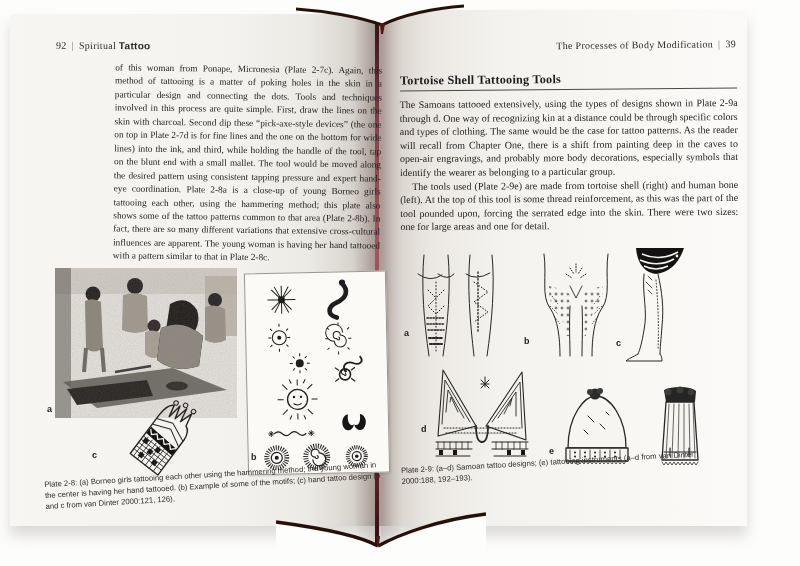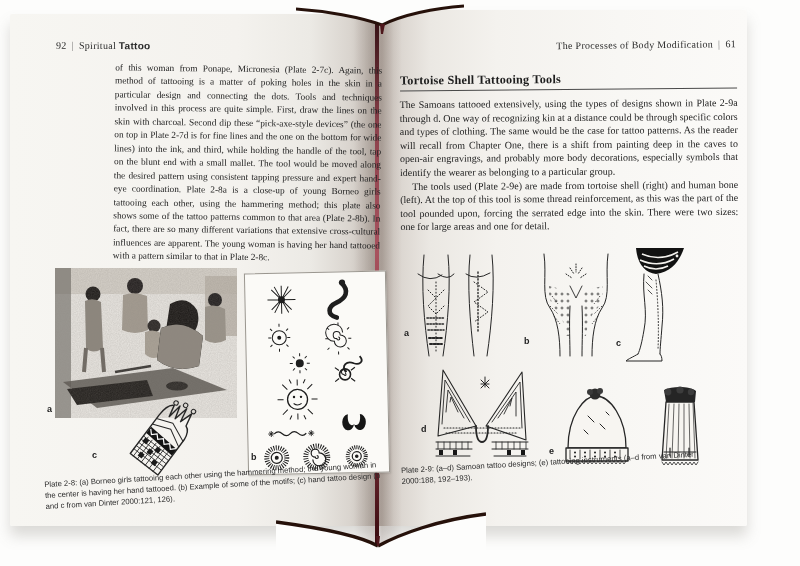--- a/index.html
+++ b/index.html
@@ -186,21 +186,21 @@
         <circle cx="108" cy="184" r="4.5" stroke-width="1.2"></circle>
         <circle cx="108" cy="184" r="1.8" fill="#1e1e1e" stroke="none"></circle>
       </g>
     </svg>
   </div>
   <div class="abs figlabel" style="left:251px;top:452px;">b</div>
 
   <div id="cap-left" class="abs caption">Plate 2-8: (a) Borneo girls tattooing each other using the hammering method; the young woman in the center is having her hand tattooed. (b) Example of some of the motifs; (c) hand tattoo design (b and c from van Dinter 2000:121, 126).</div>
 
   <div id="hdr-right" class="abs hdr">
-    <span>The Processes of Body Modification</span><span class="thin">|</span><span>61</span>
+    <span>The Processes of Body Modification</span><span class="thin">|</span><span>39</span>
   </div>
 
   <div id="sec-head" class="abs">
     <div class="t">Tortoise Shell Tattooing Tools</div>
     <div class="rule"></div>
   </div>
 
   <div id="body-right" class="abs">
     <p>The Samoans tattooed extensively, using the types of designs shown in Plate 2-9a through d. One way of recognizing kin at a distance could be through specific colors and types of clothing. The same would be the case for tattoo patterns. As the reader will recall from Chapter One, there is a shift from painting deep in the caves to open-air engravings, and probably more body decorations, especially symbols that identify the wearer as belonging to a particular group.</p>
     <p class="indented">The tools used (Plate 2-9e) are made from tortoise shell (right) and human bone (left). At the top of this tool is some thread reinforcement, as this was the part of the tool pounded upon, forcing the serrated edge into the skin. There were two sizes: one for large areas and one for detail.</p>

